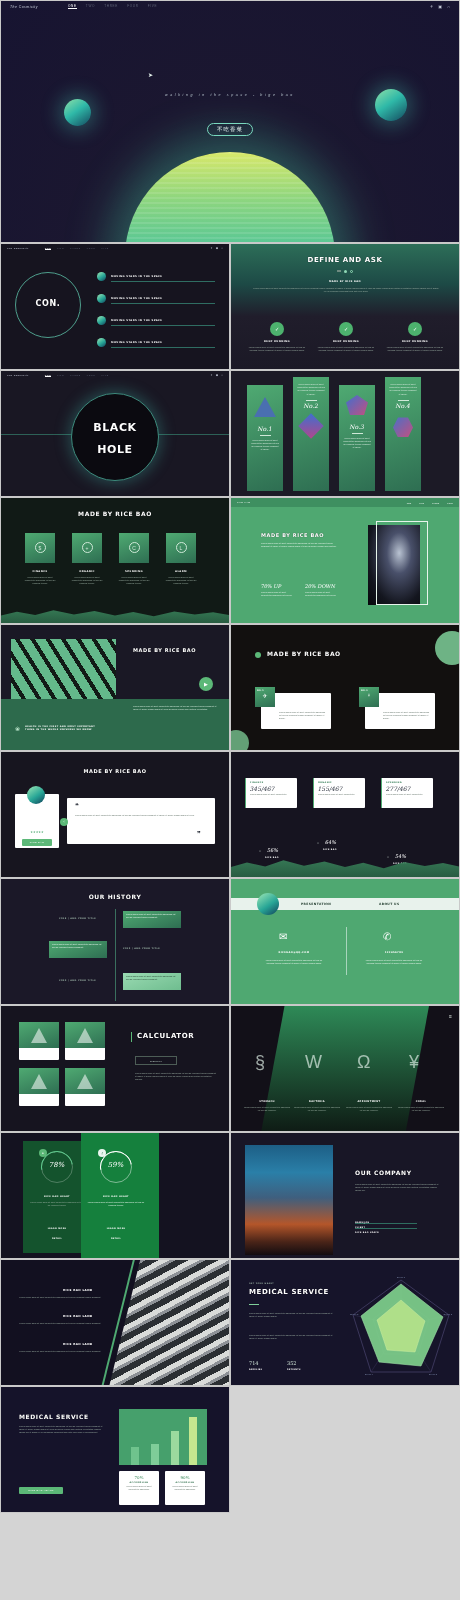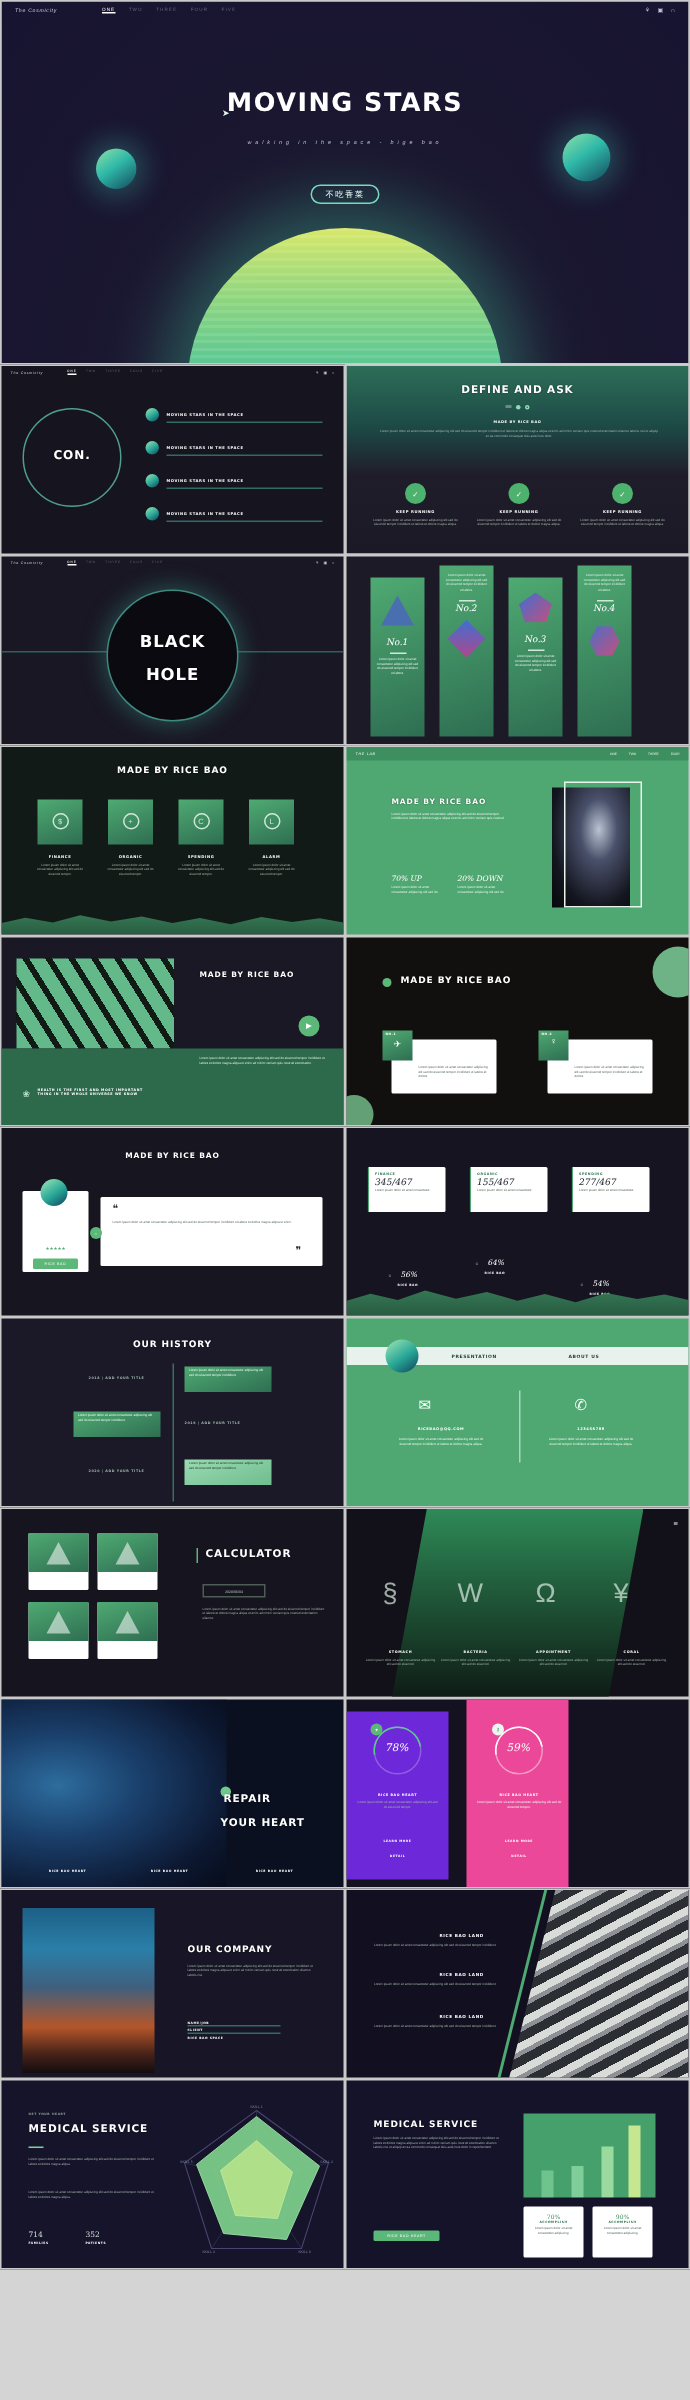--- a/index.html
+++ b/index.html
@@ -117,21 +117,20 @@
         <span class="navlink">FIVE</span>
       </div>
       <div class="navicons">
         <span>⚘</span>
         <span>▣</span>
         <span>∩</span>
       </div>
     </div>
 
     <div class="rocket" style="left:147px;top:70px;">➤</div>
-    <div class="bigttl">MOVING STARS</div>
     <div class="tagline">walking in the space - bige bao</div>
     <div class="pill">不吃香菜</div>
 
     <div class="planet-s" style="left:63px;top:98px;width:27px;height:27px;"></div>
     <div class="planet-s" style="right:52px;top:88px;width:32px;height:32px;"></div>
     <div class="planet-big"></div>
   </div>
 
   <div class="slide half" style="background:#16141f;">
     <div class="topbar" style="height:9px;padding:0 6px;">
@@ -456,42 +455,33 @@
 
     <div style="position:absolute;left:126px;top:46px;font-size:18px;color:rgba(220,235,226,.7);">Ω</div>
     <div class="lbl" style="position:absolute;left:116px;top:94px;width:44px;text-align:center;font-size:2.3px;">APPOINTMENT</div>
     <div class="tiny" style="position:absolute;left:114px;top:100px;width:48px;text-align:center;">Lorem ipsum dolor sit amet consectetur adipiscing elit sed do eiusmod.</div>
 
     <div style="position:absolute;left:178px;top:46px;font-size:18px;color:rgba(220,235,226,.7);">¥</div>
     <div class="lbl" style="position:absolute;left:168px;top:94px;width:44px;text-align:center;font-size:2.3px;">CORAL</div>
     <div class="tiny" style="position:absolute;left:166px;top:100px;width:48px;text-align:center;">Lorem ipsum dolor sit amet consectetur adipiscing elit sed do eiusmod.</div>
   </div>
 
-  <div class="slide half" style="background:#0a1020;">
-    <div style="position:absolute;left:0;top:0;width:150px;height:127px;background:radial-gradient(ellipse at 25% 45%,#2d6d9e 0%,#1a3f6b 35%,#0c1730 75%,#060b18 100%);"></div>
-    <div style="position:absolute;left:146px;top:58px;width:7px;height:7px;border-radius:50%;background:#6fc98f;"></div>
-    <div class="ttl" style="position:absolute;left:148px;top:62px;font-size:7px;">REPAIR</div>
-    <div class="ttl" style="position:absolute;left:146px;top:78px;font-size:7px;">YOUR HEART</div>
-    <div class="lbl" style="position:absolute;left:22px;top:114px;width:44px;text-align:center;font-size:2.1px;">RICE BAO HEART</div>
-    <div class="lbl" style="position:absolute;left:90px;top:114px;width:44px;text-align:center;font-size:2.1px;">RICE BAO HEART</div>
-    <div class="lbl" style="position:absolute;left:160px;top:114px;width:44px;text-align:center;font-size:2.1px;">RICE BAO HEART</div>
-  </div>
 
   <div class="slide half" style="background:#141220;">
-    <div style="position:absolute;left:0;top:8px;width:68px;height:112px;background:#6d28d9;">
+    <div style="position:absolute;left:22px;top:8px;width:68px;height:112px;background:#14532d;">
       <div class="ring" style="left:18px;top:10px;width:32px;height:32px;border-color:rgba(255,255,255,.25);"></div>
       <div class="ringfill" style="left:18px;top:10px;width:32px;height:32px;"></div>
       <div style="position:absolute;left:16px;top:8px;width:8px;height:8px;border-radius:50%;background:#5cb878;color:#fff;font-size:3px;text-align:center;line-height:8px;">●</div>
       <div class="pct" style="left:18px;top:20px;width:32px;text-align:center;font-size:7px;">78%</div>
       <div class="lbl" style="position:absolute;top:54px;width:68px;text-align:center;font-size:2.2px;">RICE BAO HEART</div>
       <div class="tiny" style="position:absolute;left:6px;top:60px;width:56px;text-align:center;">Lorem ipsum dolor sit amet consectetur adipiscing elit sed do eiusmod tempor.</div>
       <div class="lbl" style="position:absolute;top:86px;width:68px;text-align:center;font-size:2px;">LEARN MORE</div>
       <div class="lbl" style="position:absolute;top:96px;width:68px;text-align:center;font-size:2px;">DETAIL</div>
     </div>
-    <div style="position:absolute;left:80px;top:0;width:68px;height:127px;background:#ec4899;">
+    <div style="position:absolute;left:80px;top:0;width:78px;height:127px;background:#15803d;">
       <div class="ring" style="left:19px;top:18px;width:32px;height:32px;border-color:rgba(255,255,255,.45);"></div>
       <div class="ringfill" style="left:19px;top:18px;width:32px;height:32px;border-color:#ffffff transparent transparent #ffffff;"></div>
       <div style="position:absolute;left:17px;top:16px;width:8px;height:8px;border-radius:50%;background:#eaf6ef;color:#2f7a53;font-size:3px;text-align:center;line-height:8px;">⚷</div>
       <div class="pct" style="left:19px;top:28px;width:32px;text-align:center;font-size:7px;">59%</div>
       <div class="lbl" style="position:absolute;top:62px;width:70px;text-align:center;font-size:2.2px;">RICE BAO HEART</div>
       <div class="tiny" style="position:absolute;left:6px;top:68px;width:58px;text-align:center;color:#eaf6ef;">Lorem ipsum dolor sit amet consectetur adipiscing elit sed do eiusmod tempor.</div>
       <div class="lbl" style="position:absolute;top:94px;width:70px;text-align:center;font-size:2px;">LEARN MORE</div>
       <div class="lbl" style="position:absolute;top:104px;width:70px;text-align:center;font-size:2px;">DETAIL</div>
     </div>
   </div>

